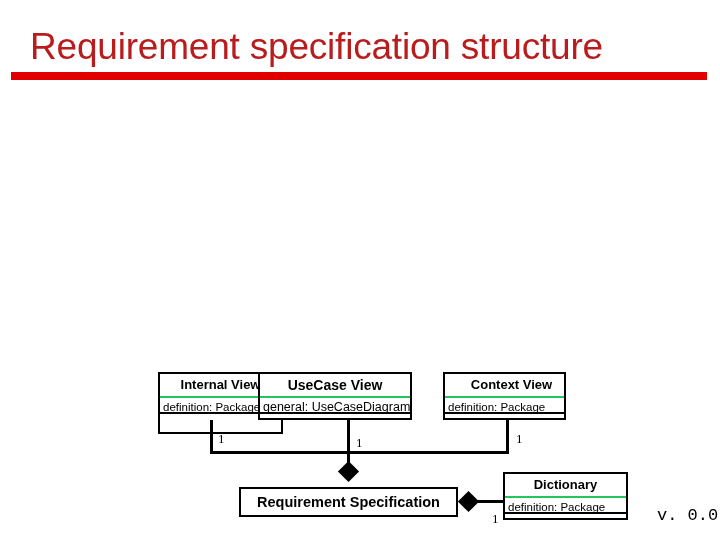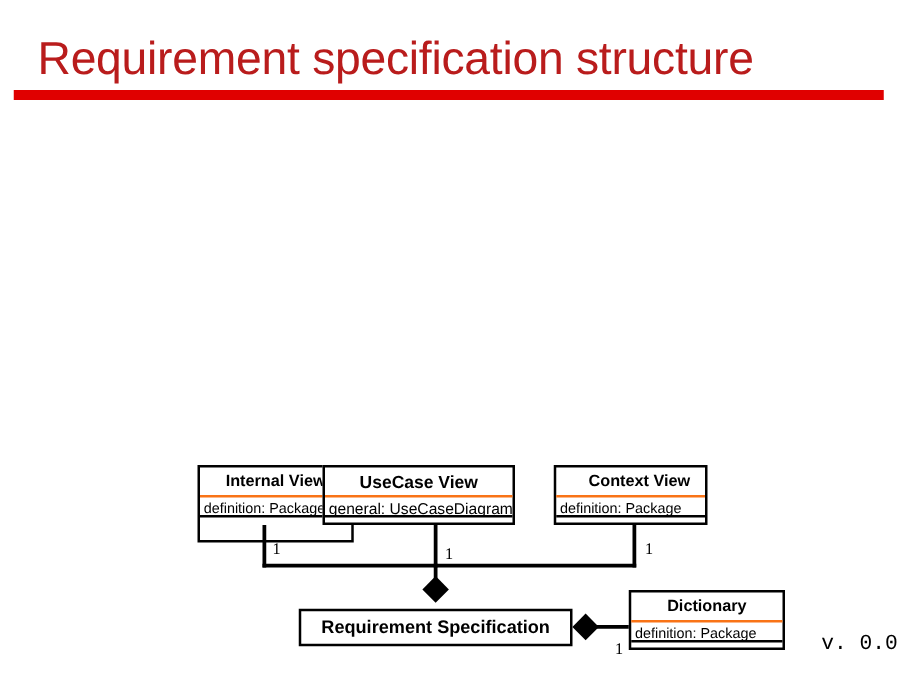--- a/index.html
+++ b/index.html
@@ -54,21 +54,21 @@
   .uml-name {
     box-sizing: border-box;
     text-align: center;
     font-weight: bold;
     color: #000000;
     white-space: nowrap;
     overflow: hidden;
   }
   .uml-attrs {
     box-sizing: border-box;
-    border-top: 2px solid #f97316;
+    border-top: 2px solid #22c55e;
     border-bottom: 2px solid #000000;
     color: #000000;
     white-space: nowrap;
     overflow: hidden;
   }
   .uml-attr {
     padding-left: 3px;
   }
   .uml-tail {
     box-sizing: border-box;

